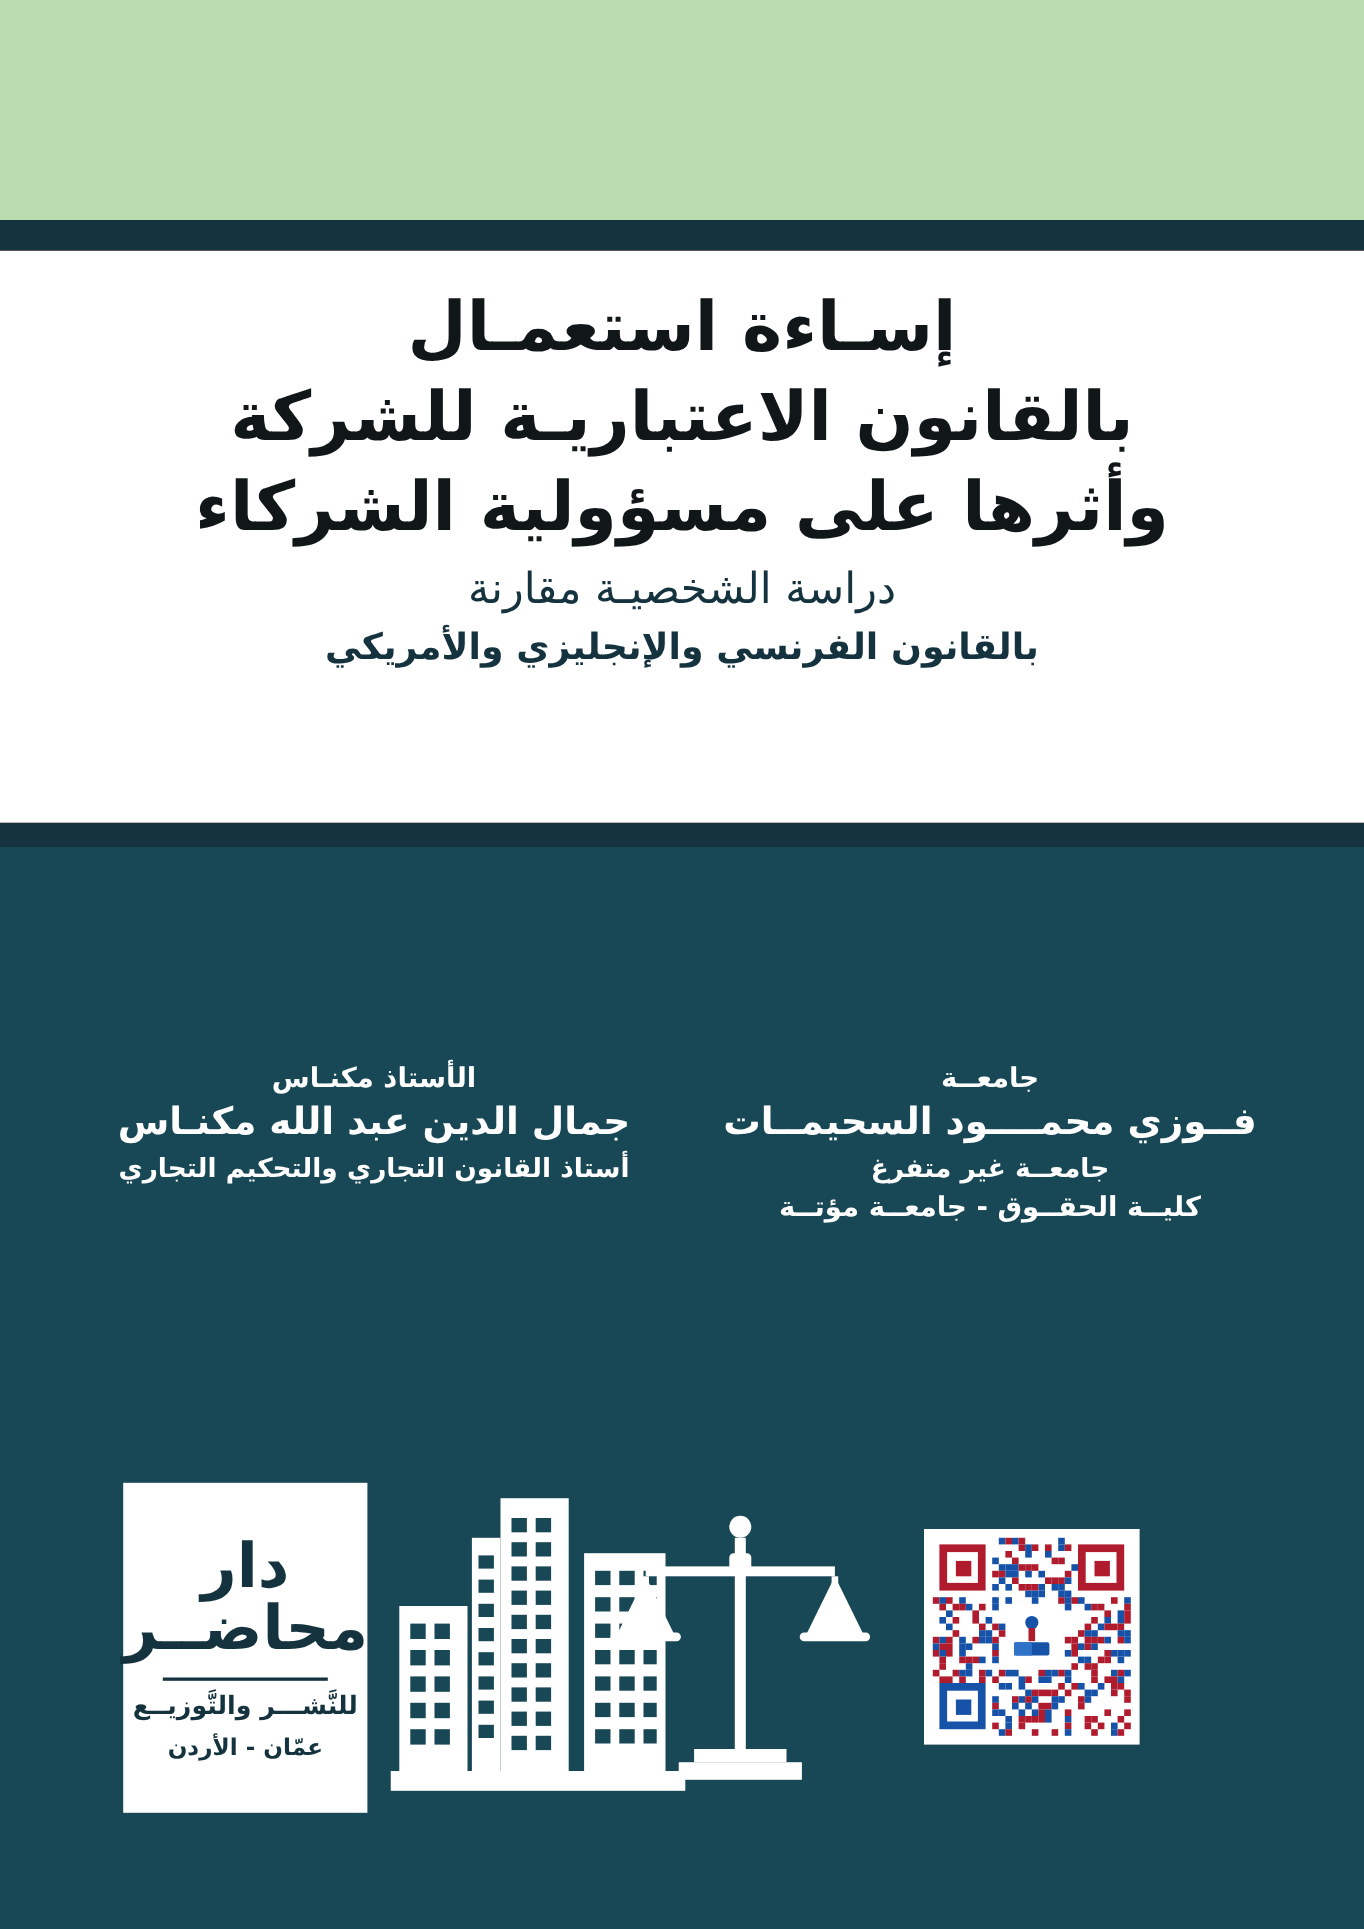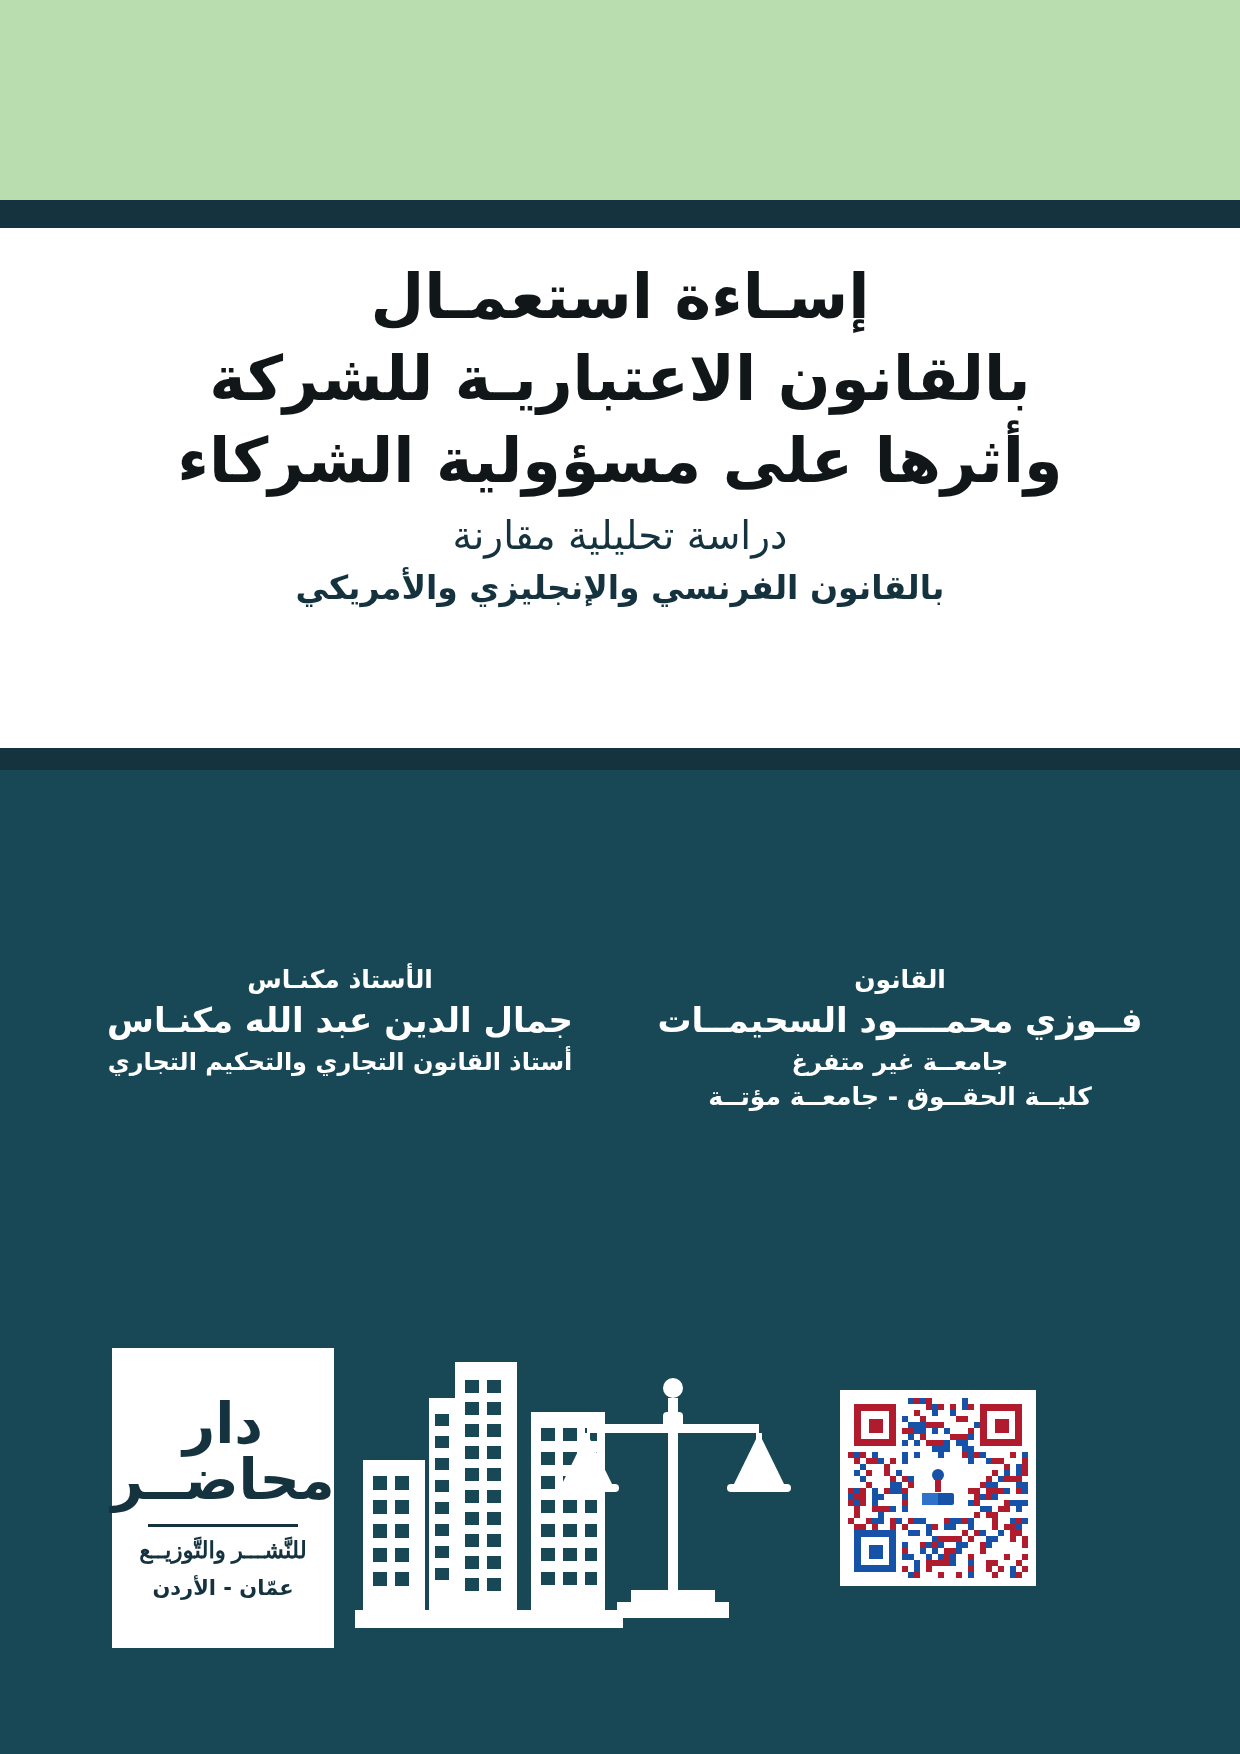--- a/index.html
+++ b/index.html
@@ -164,21 +164,20 @@
   .logo-box .brand {
     font-size: 56px;
     font-weight: bold;
     line-height: 1;
     margin-bottom: 10px;
   }
   .logo-box .brand-sub {
     font-size: 23px;
     font-weight: bold;
     margin-bottom: 12px;
-    font-family: Liberation Serif, serif;
   }
   .logo-box .brand-city {
     font-size: 21px;
     font-weight: bold;
   }
   .logo-rule {
     width: 150px;
     height: 3px;
     background: #15333f;
     margin: 6px 0 10px 0;
@@ -253,32 +252,32 @@
 
   <div class="band-green"></div>
   <div class="rule-dark-top"></div>
 
   <div class="title-area">
     <h1 class="title-main">
       <span class="ln">إسـاءة استعمـال</span>
       <span class="ln">بالقانون الاعتباريـة للشركة</span>
       <span class="ln">وأثرها على مسؤولية الشركاء</span>
     </h1>
-    <p class="subtitle-1">دراسة تحليلية مقارنة</p>
+    <p class="subtitle-1">دراسة الشخصيـة مقارنة</p>
     <p class="subtitle-2">بالقانون الفرنسي والإنجليزي والأمريكي</p>
   </div>
 
   <div class="rule-dark-bottom"></div>
 
   <div class="panel-dark">
 
     <div class="authors">
 
       <div class="author">
-        <div class="rank">القانون</div>
+        <div class="rank">جامعــة</div>
         <div class="name">فــوزي محمــــود السحيمــات</div>
         <div class="role">جامعــة غير متفرغ</div>
         <div class="affil">كليــة الحقــوق - جامعــة مؤتــة</div>
       </div>
 
       <div class="author">
         <div class="rank">الأستاذ مكنـاس</div>
         <div class="name">جمال الدين عبد الله مكنـاس</div>
         <div class="role">أستاذ القانون التجاري والتحكيم التجاري</div>
       </div>

